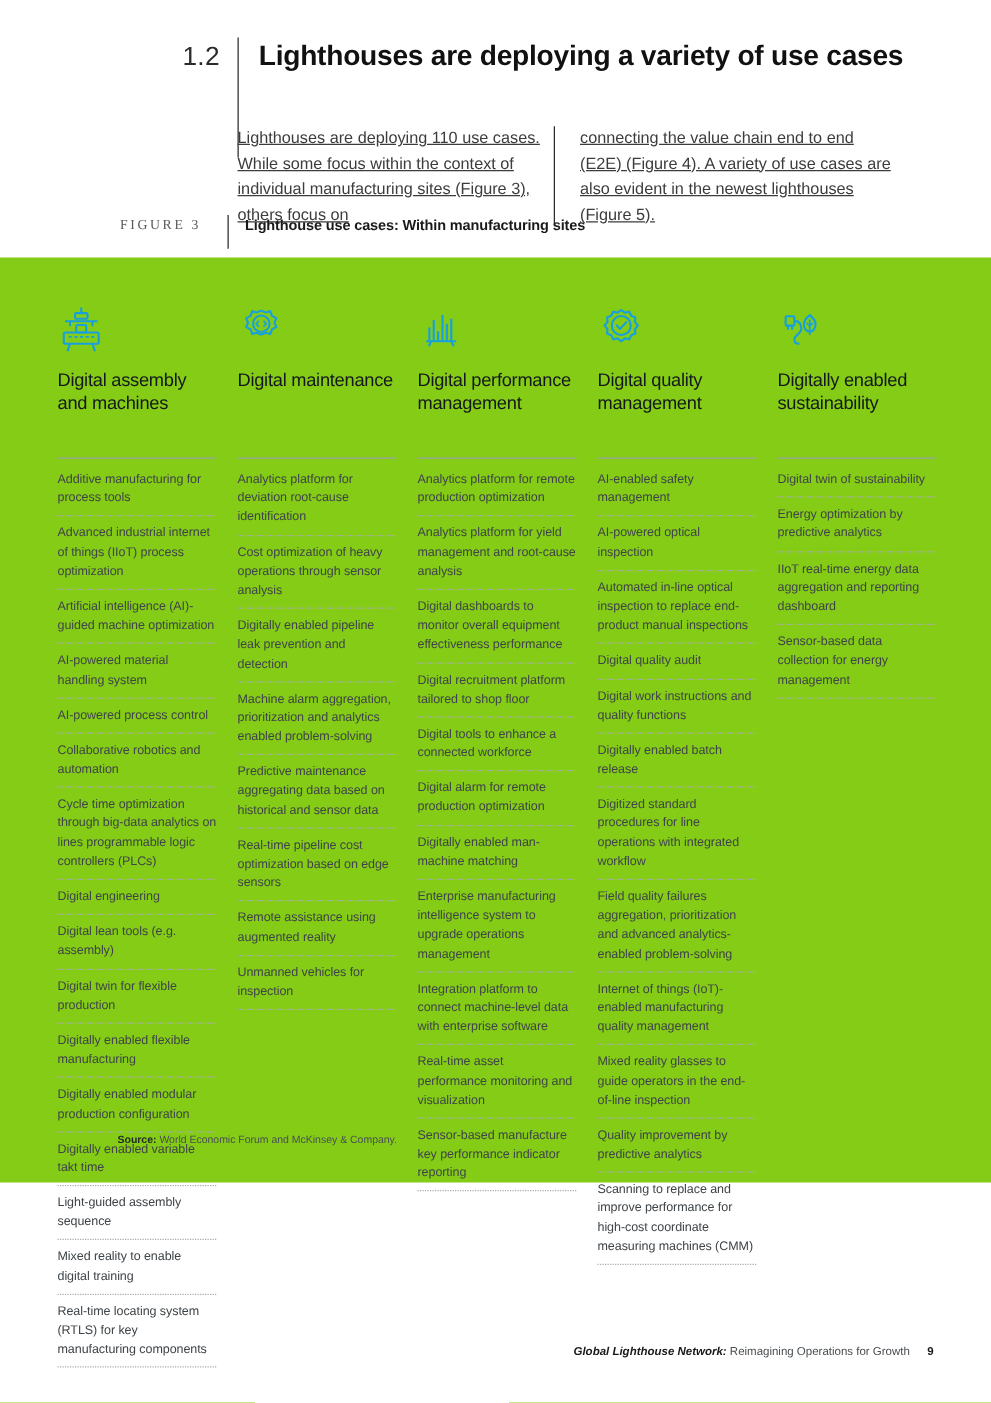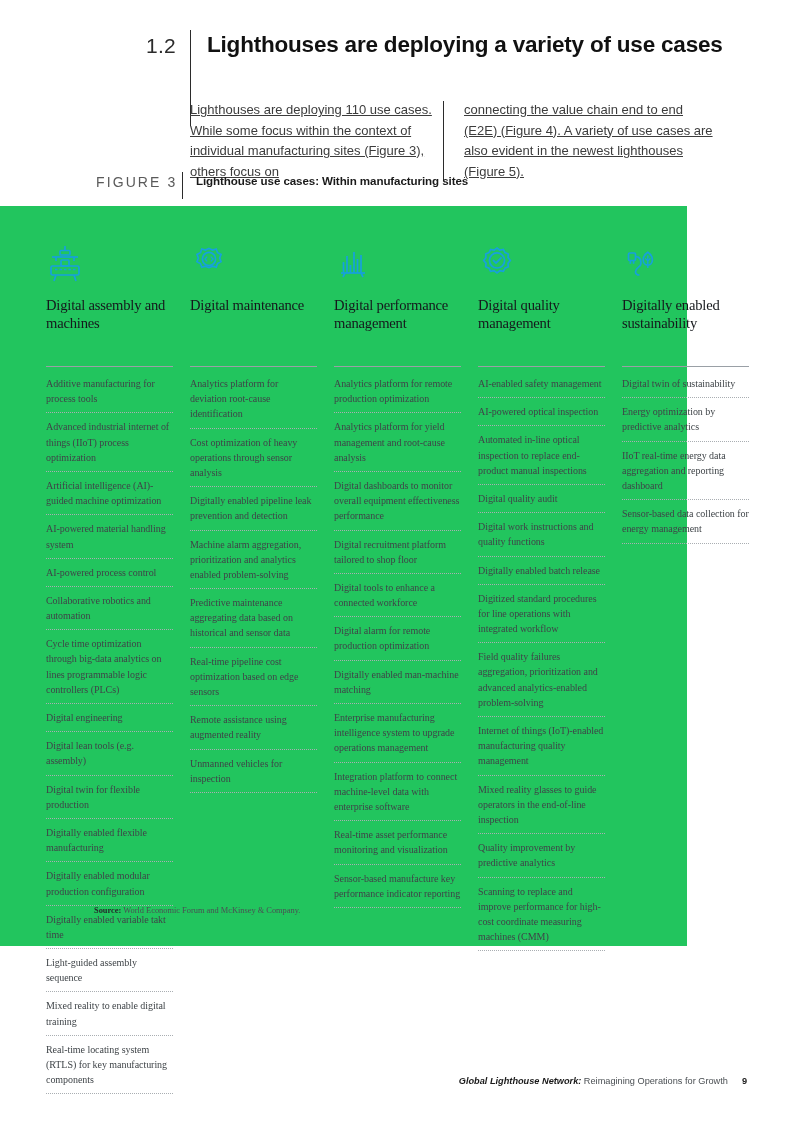--- a/index.html
+++ b/index.html
@@ -74,49 +74,49 @@
 
   
   .figure-row {
     position: absolute;
     left: 96px;
     top: 172px;
     display: flex;
     align-items: flex-start;
   }
   .figure-label {
-    font-size: 14px;
+    font-size: 11px;
     letter-spacing: 2.1px;
     color: #5a5a5a;
     width: 86px;
     padding-top: 2px;
+    font-family: Liberation Serif, serif;
   }
   .figure-rule {
     width: 1px;
     background: #2b2b2b;
     height: 27px;
     margin-right: 13px;
   }
   .figure-title {
     font-size: 11.6px;
     font-weight: bold;
     color: #1a1a1a;
     padding-top: 2px;
     letter-spacing: -.1px;
   }
 
   
   .panel {
     position: absolute;
     left: 0;
     top: 206px;
-    width: 687px;
+    width: 793px;
     height: 740px;
-    background: #22c55e;
-    font-family: Liberation Serif, serif;
+    background: #84cc16;
   }
 
   .columns {
     position: absolute;
     left: 46px;
     top: 36px;
     width: 706px;
     display: flex;
     gap: 0;
   }

